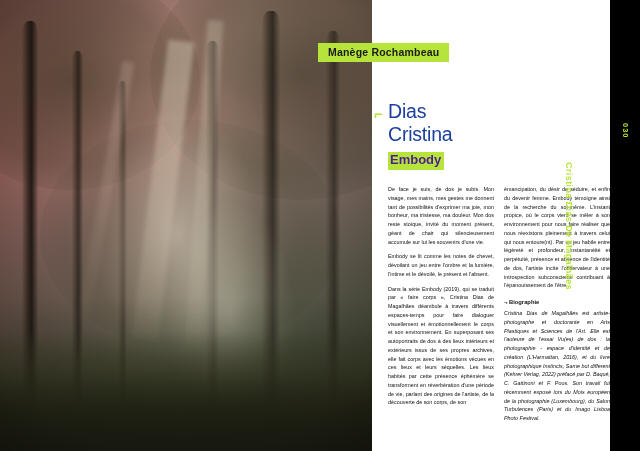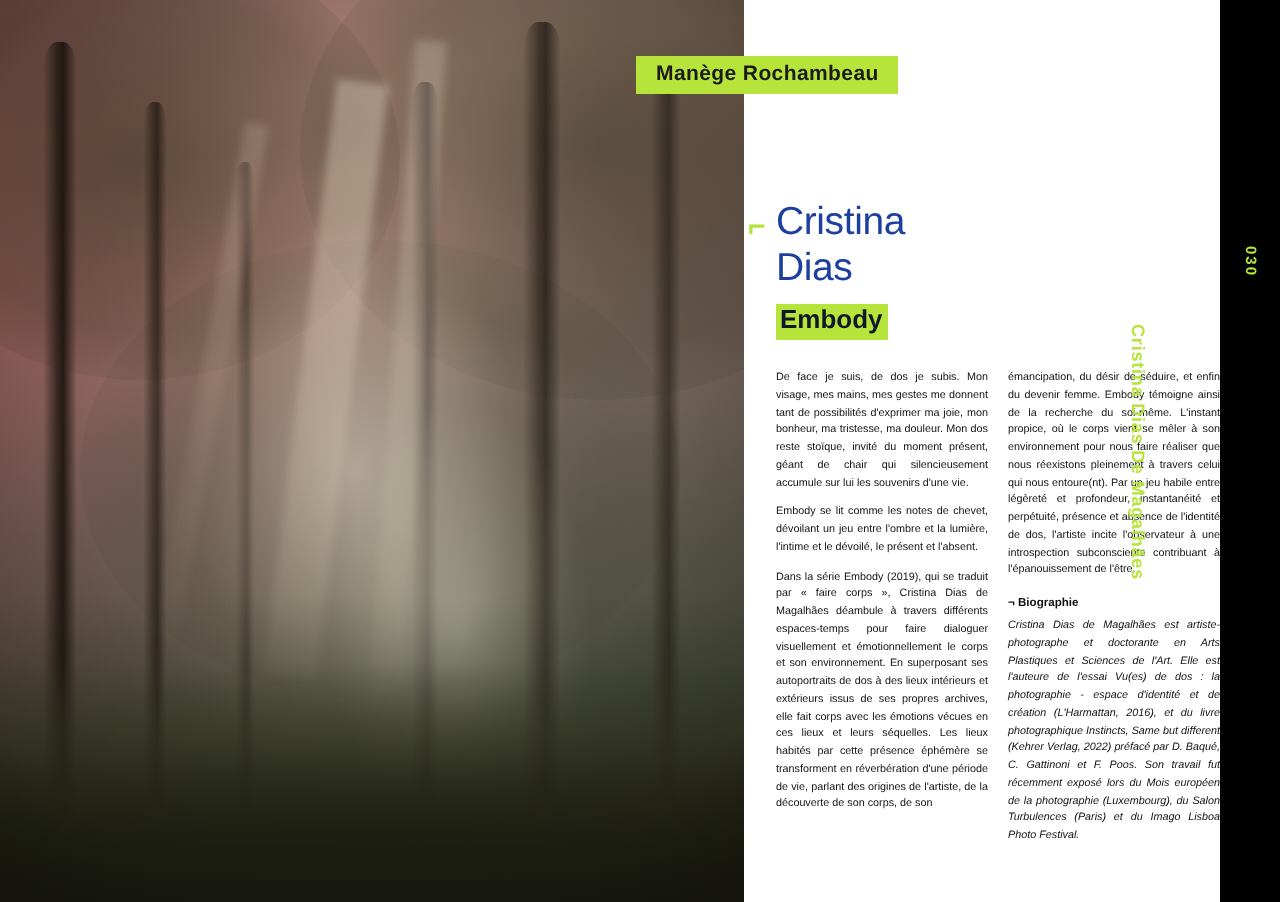--- a/index.html
+++ b/index.html
@@ -98,21 +98,21 @@
     color: #b7e43a;
     font-size: 7.5px;
     font-weight: bold;
     letter-spacing: 1px;
     writing-mode: vertical-rl;
   }
 
   
   .venue {
     position: absolute;
-    left: 318px; top: 28px;
+    left: 318px; top: 43px;
     background: #b7e43a;
     color: #1b1b1b;
     font-size: 10.5px;
     font-weight: bold;
     letter-spacing: 0.2px;
     padding: 3px 10px 4px 10px;
   }
 
   
   .titleblock {
@@ -132,21 +132,21 @@
   .artist-name {
     color: #1d3fa0;
     font-size: 19.5px;
     line-height: 1.18;
     font-weight: normal;
     letter-spacing: -0.2px;
   }
   .artist-name span { display: block; }
   .work-title {
     margin-top: 6px;
-    color: #0f172a;
+    color: #4c1d95;
     font-size: 13px;
     font-weight: bold;
     background: #b7e43a;
     display: inline-block;
     padding: 0 3px 1px 2px;
     line-height: 1.3;
   }
 
   
   .cols {
@@ -214,22 +214,22 @@
     <div class="layer darkbase"></div>
     <div class="layer vignette"></div>
   </div>
   <div class="hairline"></div>
 
   <div class="venue">Manège Rochambeau</div>
 
   <div class="titleblock">
     <span class="arrow">¬</span>
     <div class="artist-name">
+      <span>Dias</span>
       <span>Cristina</span>
-      <span>Dias</span>
     </div>
     <div class="work-title">Embody</div>
   </div>
 
   <div class="cols">
     <div class="col">
       <p>De face je suis, de dos je subis. Mon visage, mes mains, mes gestes me donnent tant de possibilités d'exprimer ma joie, mon bonheur, ma tristesse, ma douleur. Mon dos reste stoïque, invité du moment présent, géant de chair qui silencieusement accumule sur lui les souvenirs d'une vie.</p>
       <p>Embody se lit comme les notes de chevet, dévoilant un jeu entre l'ombre et la lumière, l'intime et le dévoilé, le présent et l'absent.</p>
       <p>Dans la série Embody (2019), qui se traduit par « faire corps », Cristina Dias de Magalhães déambule à travers différents espaces-temps pour faire dialoguer visuellement et émotionnellement le corps et son environnement. En superposant ses autoportraits de dos à des lieux intérieurs et extérieurs issus de ses propres archives, elle fait corps avec les émotions vécues en ces lieux et leurs séquelles. Les lieux habités par cette présence éphémère se transforment en réverbération d'une période de vie, parlant des origines de l'artiste, de la découverte de son corps, de son</p>
     </div>

